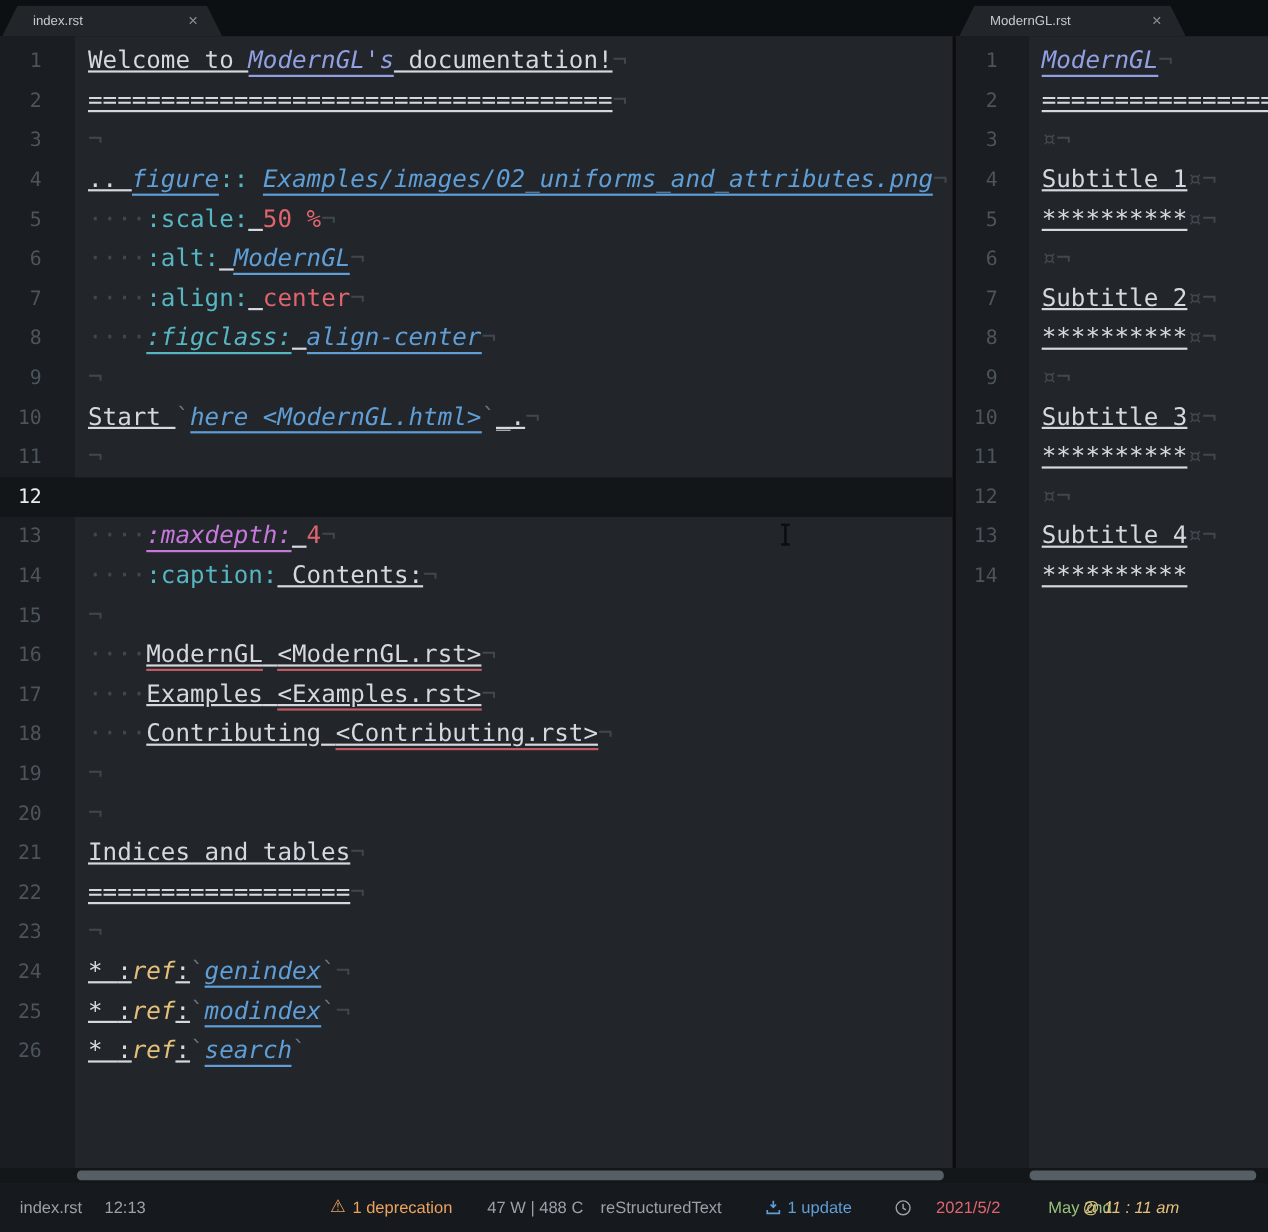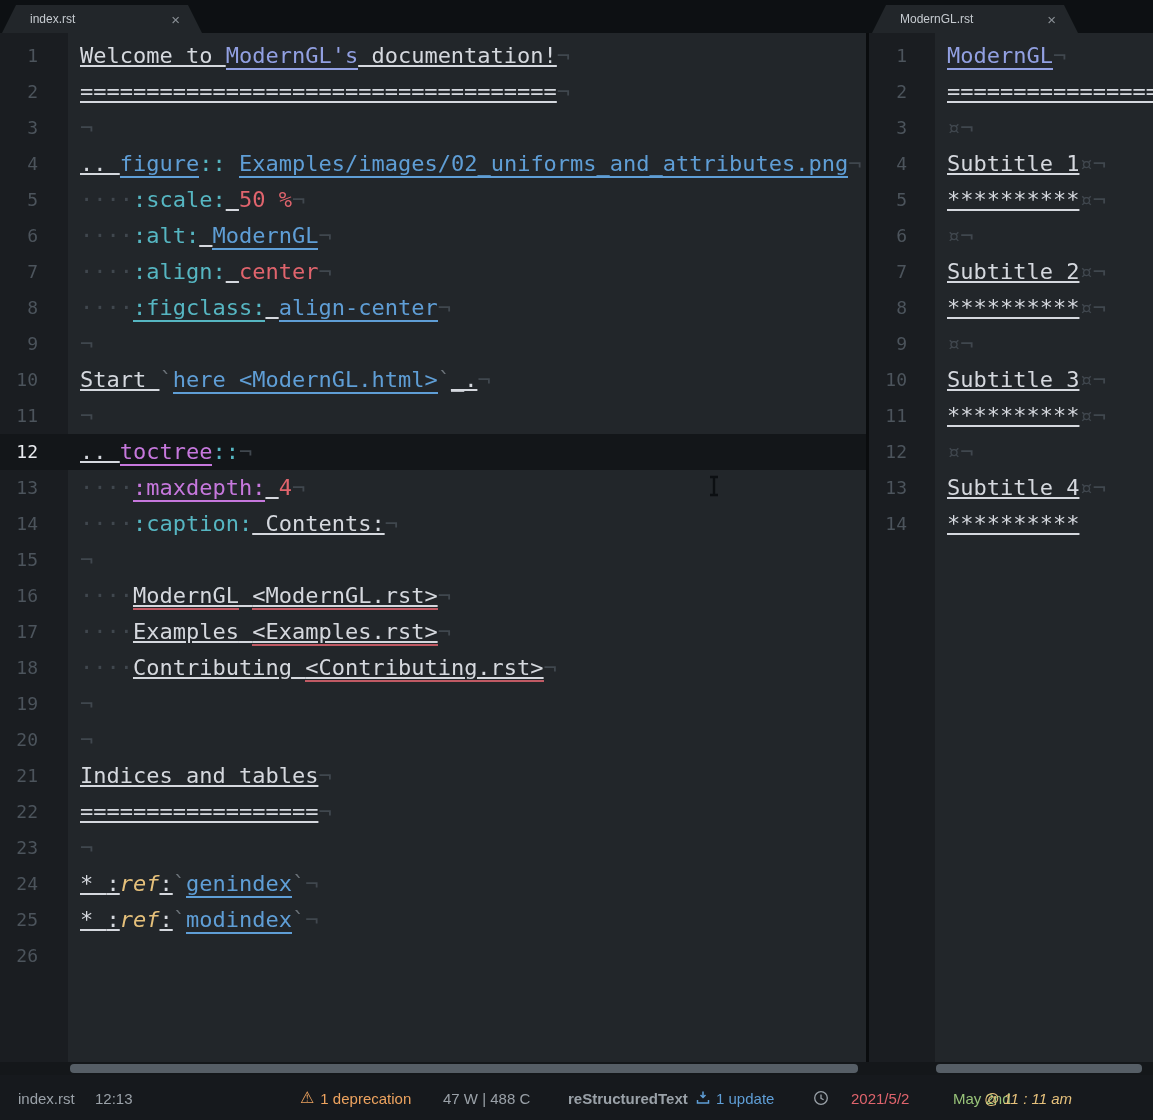--- a/index.html
+++ b/index.html
@@ -40,39 +40,39 @@
   .line{display:flex;height:36px;line-height:36px;}
   .line.hl{background:var(--active-line-bg);}
   .num{flex:0 0 68px;box-sizing:border-box;text-align:right;padding-right:30px;
        font-size:18px;color:var(--line-number);}
   .pane-right .num{flex-basis:66px;padding-right:28px;}
   .line.hl .num{color:var(--line-number-active);}
   .code{white-space:pre;font-size:22px;padding-left:12px;color:var(--fg);}
   .t-fg{color:var(--fg);text-decoration:underline;} .t-ws{color:var(--whitespace);} .t-dim{color:var(--dim);}
   .t-blue{color:var(--blue);} .t-title{color:var(--title);} .t-purple{color:var(--purple);}
   .t-cyan{color:var(--cyan);} .t-red{color:var(--red);} .t-yellow{color:var(--yellow);font-style:italic;}
-  .t-u{border-bottom:2px solid currentColor;}
+  .t-u{border-bottom:2px solid currentColor;font-style:italic;}
   .t-ured{border-bottom:2px solid var(--underline-red);}
 
   .mouse-cursor{position:absolute;left:707px;top:442px;pointer-events:none;}
 
   
   .scroll-row{position:relative;height:13px;background:#14171a;}
   .thumb{position:absolute;top:2px;height:9px;border-radius:4px;background:var(--scroll-thumb);}
   .thumb-left{left:70px;width:788px;}
   .thumb-right{left:936px;width:206px;}
 
   
   .status-bar{position:relative;height:45px;background:var(--statusbar-bg);
       font-family:"Liberation Sans",sans-serif;font-size:15px;color:var(--status-fg);}
   .sb{position:absolute;top:50%;transform:translateY(-50%);white-space:nowrap;
       display:flex;align-items:center;gap:6px;}
   .sb-file{left:18px;} .sb-caret{left:95px;}
   .sb-warn{left:300px;color:var(--orange);}
-  .sb-counts{left:443px;} .sb-syntax{left:568px;font-weight:bold;}
+  .sb-counts{left:443px;} .sb-syntax{left:546px;}
   .sb-update{left:696px;color:var(--blue);}
   .sb-clock{left:813px;}
   .sb-date{left:851px;color:var(--red);}
   .sb-day{left:953px;color:var(--green);}
   .sb-time{left:984px;color:var(--yellow);font-style:italic;}
   .warn-glyph{font-size:16px;line-height:1;}
   svg.sicon{display:block;}
 </style>
 </head>
 <body>
@@ -132,21 +132,20 @@
           <div class="line">
             <span class="num">10</span>
             <span class="code"><span class="t-fg">Start </span><span class="t-dim">`</span><span class="t-blue t-u">here &lt;ModernGL.html&gt;</span><span class="t-dim">`</span><span class="t-fg">_.</span><span class="t-ws">¬</span></span>
           </div>
           <div class="line">
             <span class="num">11</span>
             <span class="code"><span class="t-ws">¬</span></span>
           </div>
           <div class="line hl">
             <span class="num">12</span>
-            <span class="code"><span class="t-fg">.. </span><span class="t-purple t-u">toctree</span><span class="t-cyan">::</span><span class="t-ws">¬</span></span>
           </div>
           <div class="line">
             <span class="num">13</span>
             <span class="code"><span class="t-ws">····</span><span class="t-purple t-u">:maxdepth:</span><span class="t-fg"> </span><span class="t-red">4</span><span class="t-ws">¬</span></span>
           </div>
           <div class="line">
             <span class="num">14</span>
             <span class="code"><span class="t-ws">····</span><span class="t-cyan">:caption:</span><span class="t-fg"> Contents:</span><span class="t-ws">¬</span></span>
           </div>
           <div class="line">
@@ -188,20 +187,21 @@
           <div class="line">
             <span class="num">24</span>
             <span class="code"><span class="t-fg">* </span><span class="t-fg">:</span><span class="t-yellow">ref</span><span class="t-fg">:</span><span class="t-dim">`</span><span class="t-blue t-u">genindex</span><span class="t-dim">`</span><span class="t-ws">¬</span></span>
           </div>
           <div class="line">
             <span class="num">25</span>
             <span class="code"><span class="t-fg">* </span><span class="t-fg">:</span><span class="t-yellow">ref</span><span class="t-fg">:</span><span class="t-dim">`</span><span class="t-blue t-u">modindex</span><span class="t-dim">`</span><span class="t-ws">¬</span></span>
           </div>
           <div class="line">
             <span class="num">26</span>
+            <span class="code"><span class="t-fg">* </span><span class="t-fg">:</span><span class="t-yellow">ref</span><span class="t-fg">:</span><span class="t-dim">`</span><span class="t-blue t-u">search</span><span class="t-dim">`</span></span>
           </div>
         </div>
     </div>
     <div class="divider"></div>
     <div class="pane pane-right">
       <div class="lines" id="lines-right">
           <div class="line">
             <span class="num">1</span>
             <span class="code"><span class="t-title t-u">ModernGL</span><span class="t-ws">¬</span></span>
           </div>

